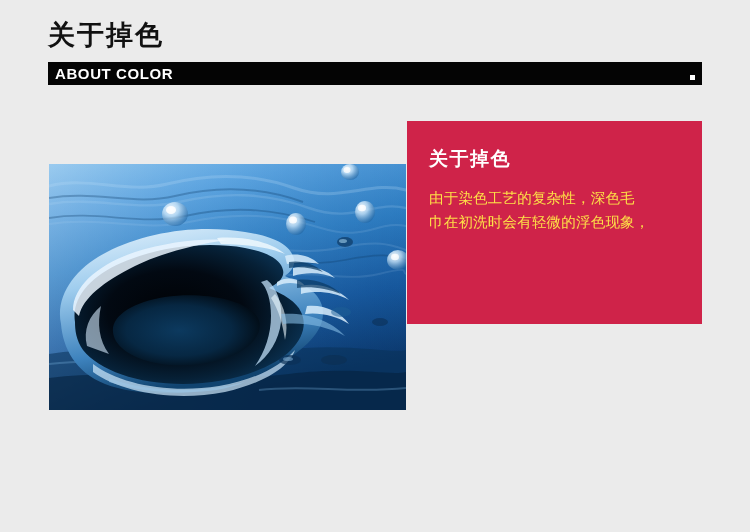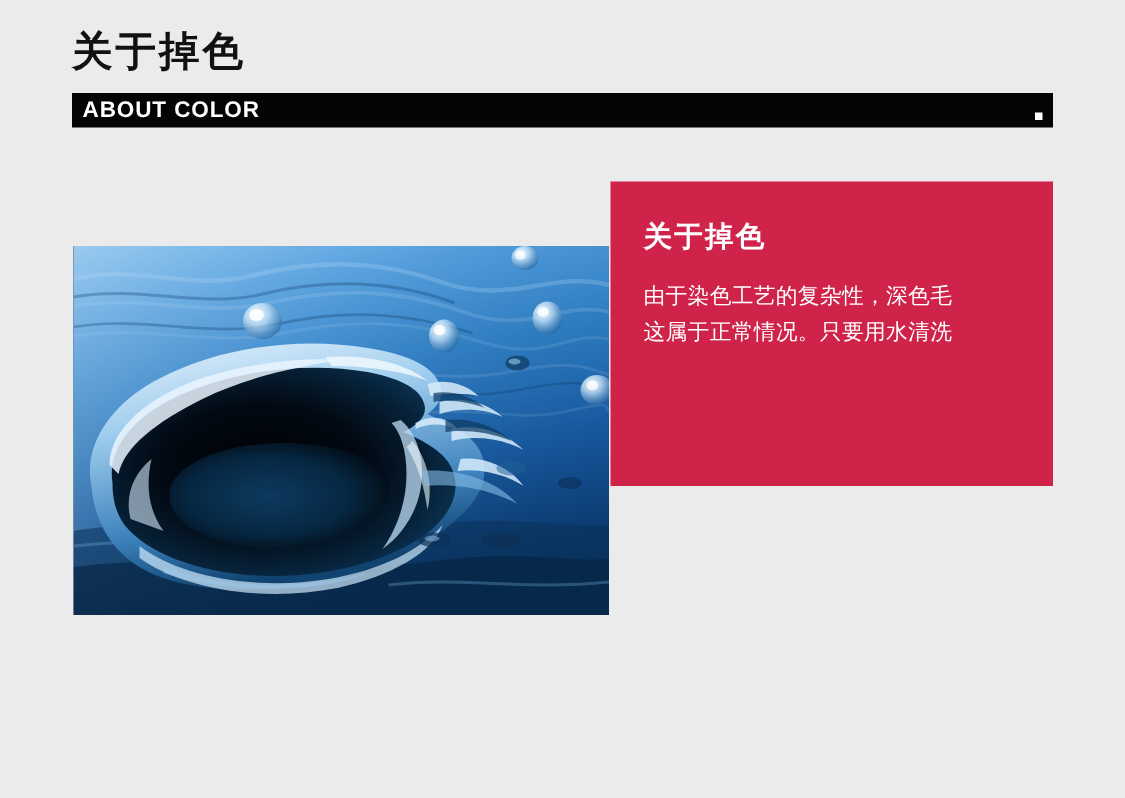--- a/index.html
+++ b/index.html
@@ -105,21 +105,21 @@
   .red-heading {
     color: #ffffff;
     font-size: 19px;
     font-weight: bold;
     letter-spacing: 1.5px;
     line-height: 24px;
     margin: 0 0 16px 0;
     font-family: "DejaVu Sans", "Liberation Sans", sans-serif;
   }
   .red-body {
-    color: #ffffff;
+    color: #fde047;
     font-size: 14.5px;
     line-height: 24px;
     letter-spacing: 0.2px;
     font-family: "DejaVu Sans", "Liberation Sans", sans-serif;
   }
   .red-body-line {
     display: block;
     white-space: nowrap;
   }
 </style>
@@ -275,18 +275,18 @@
           <ellipse cx="331" cy="158" rx="8" ry="4" fill="#0b2e52" opacity="0.55"></ellipse>
           <ellipse cx="292" cy="148" rx="10" ry="5" fill="#1d5f96" opacity="0.5"></ellipse>
         </g>
       </svg>
     </div>
 
     <div class="red-panel">
       <div class="red-heading">关于掉色</div>
       <div class="red-body">
         <span class="red-body-line">由于染色工艺的复杂性，深色毛</span>
-        <span class="red-body-line">这属于正常情况。只要用水清洗</span>
+        <span class="red-body-line">巾在初洗时会有轻微的浮色现象，</span>
       </div>
     </div>
 
   </div>
 </div>
 
 </body></html>

